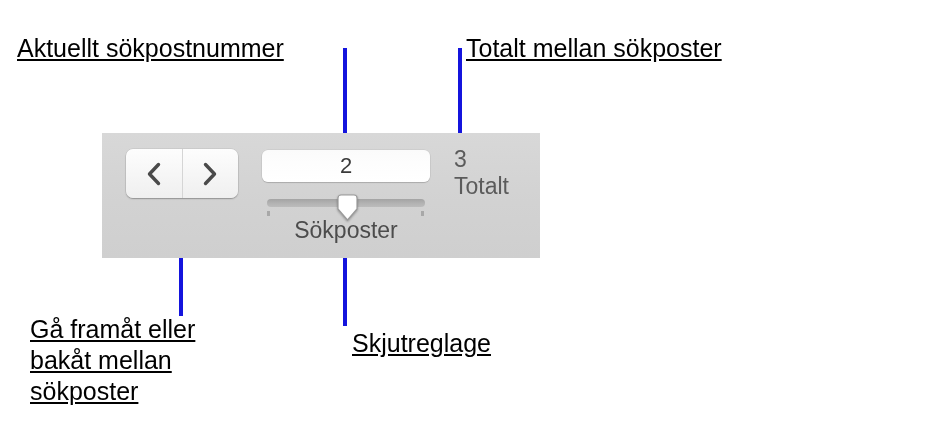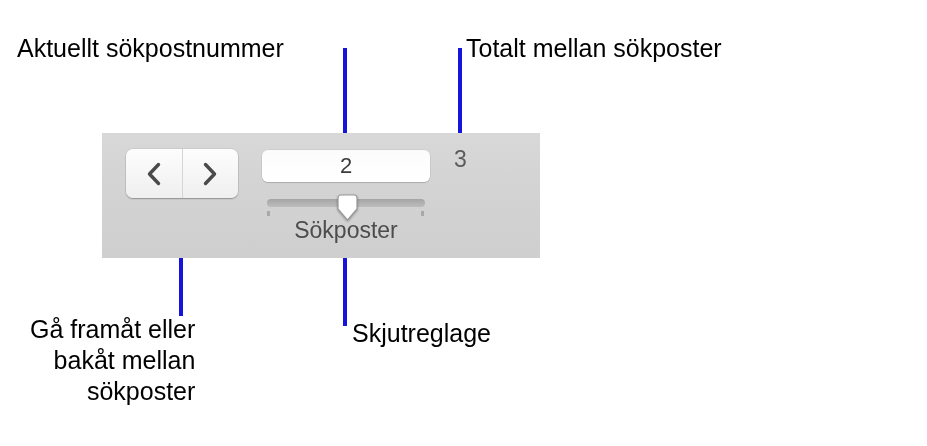--- a/index.html
+++ b/index.html
@@ -16,25 +16,26 @@
   }
 
   
   .annot {
     position: absolute;
     color: #000000;
     font-size: 25px;
     line-height: 31px;
     white-space: pre;
     font-family: "Liberation Sans", sans-serif;
+    text-decoration: underline;
   }
   #annot-current   { left: 17px;  top: 33px; }
   #annot-total     { left: 466px; top: 33px; }
-  #annot-nav       { left: 30px;  top: 314px; text-align: right; }
-  #annot-slider    { left: 352px; top: 318px; }
+  #annot-nav       { left: 30px;  top: 314px; }
+  #annot-slider    { left: 352px; top: 328px; }
 
   
   .leader {
     position: absolute;
     background: #1414dd;
   }
   #leader-current-v { left: 343px; top: 48px;  width: 4px;  height: 112px; }
   #leader-total-v   { left: 458px; top: 48px;  width: 4px;  height: 98px;  }
   #leader-nav-h     { left: 135px; top: 203px; width: 92px; height: 5px;   }
   #leader-nav-v     { left: 179px; top: 203px; width: 4px;  height: 113px; }
@@ -190,20 +191,21 @@
       </span>
     </div>
   </div>
 
   <div id="record-field">
     <span id="record-value" title="2">2</span>
   </div>
 
   <div id="totals">
     <div id="total-count">3</div>
+    <div id="total-label">Totalt</div>
   </div>
 
   <div id="slider">
     <div id="slider-track"></div>
     <div class="tick" id="tick-left"></div>
     <div class="tick" id="tick-right"></div>
     <div id="slider-thumb">
       <span>
         <svg width="25" height="28" viewBox="0 0 25 28" aria-hidden="true">
           <path d="M3 4 A3 3 0 0 1 6 1 L19 1 A3 3 0 0 1 22 4 L22 15 L12.5 26 L3 15 Z" fill="#ffffff" stroke="#9a9a9a" stroke-width="1.2" stroke-linejoin="round"></path>

